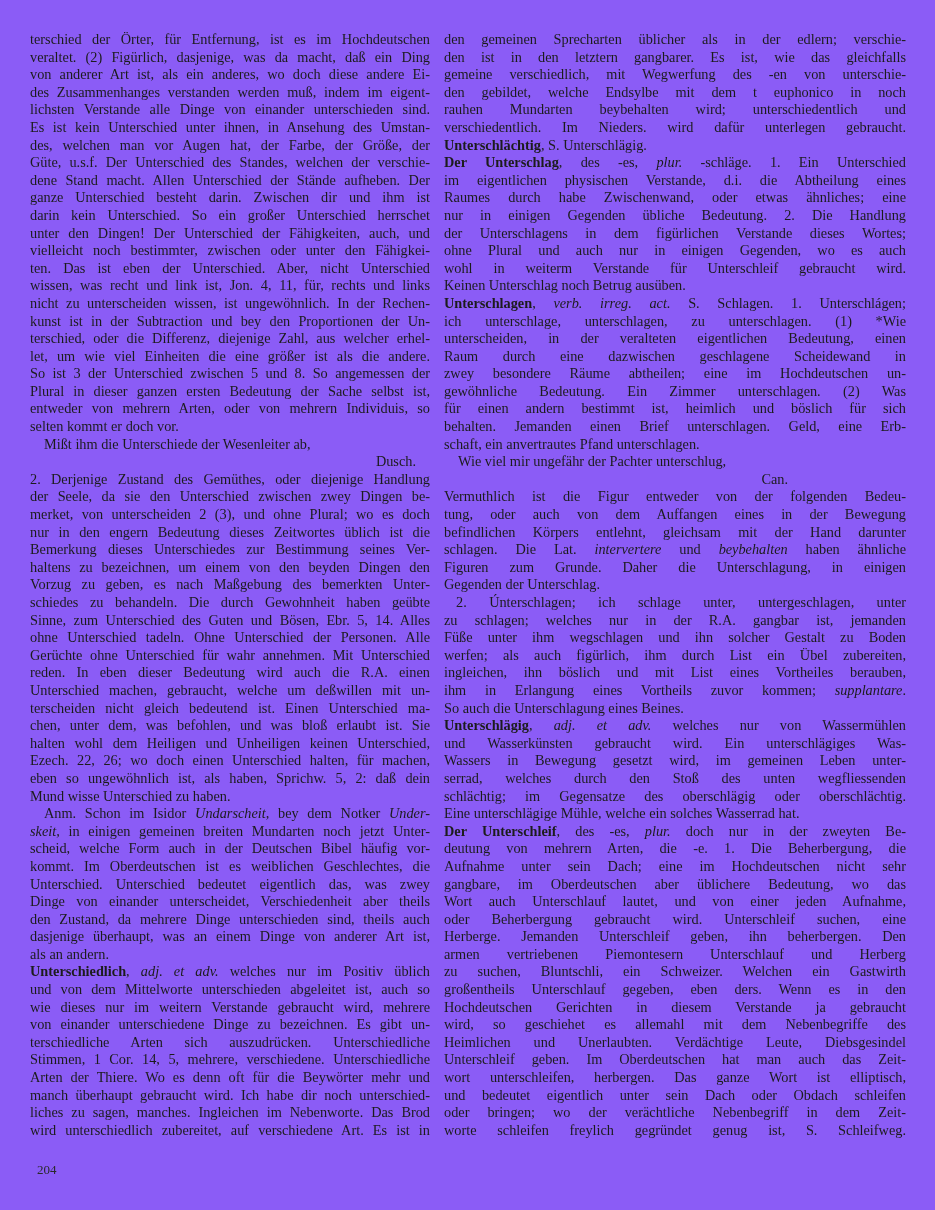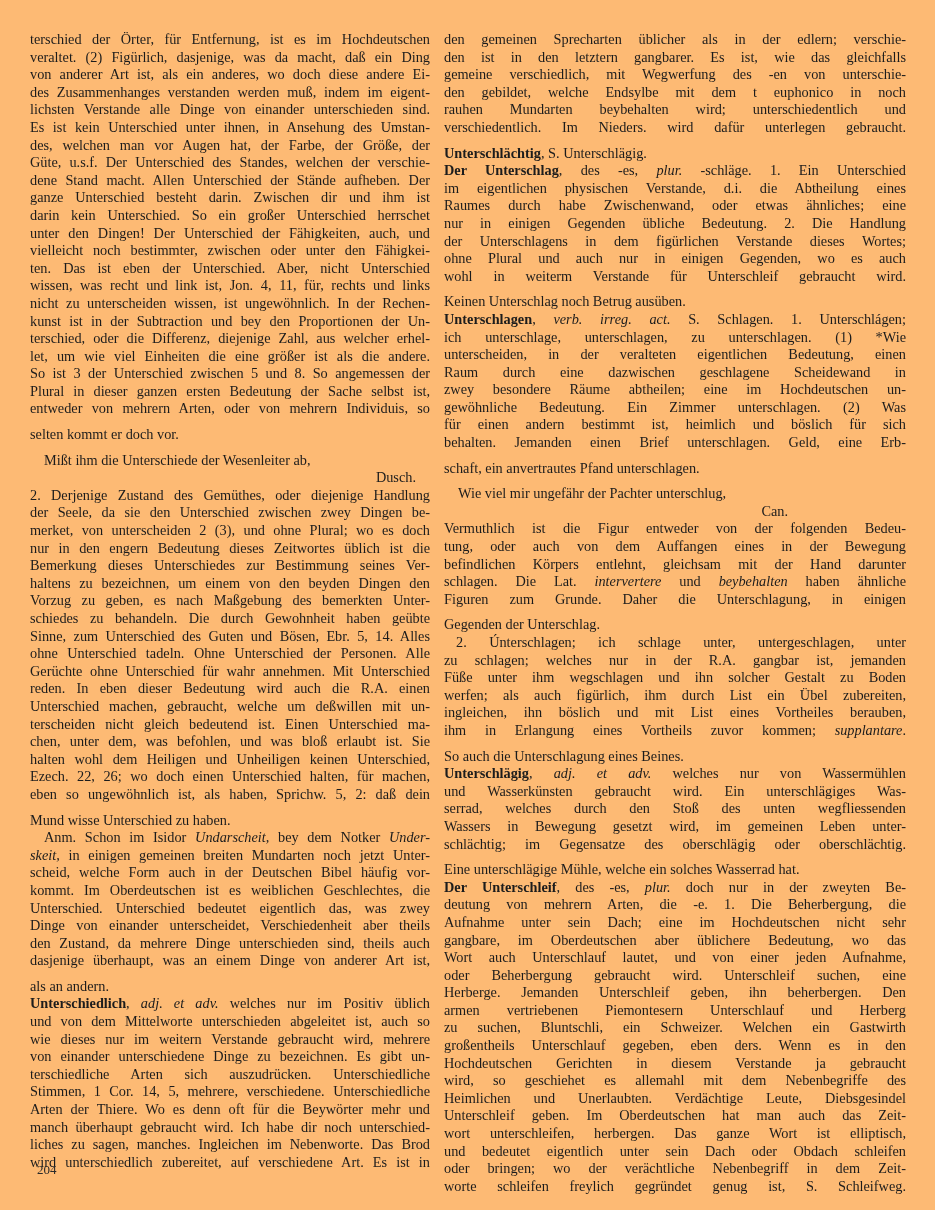--- a/index.html
+++ b/index.html
@@ -1,36 +1,36 @@
 <!DOCTYPE html>
 <html><head>
 <meta charset="utf-8">
 <title>Document</title>
 <style>
   html,body{margin:0;padding:0;background:#e8e8e8;}
   .page{
     position:relative;
     width:935px;height:1210px;
-    background:#fdba74;
+    background:#8b5cf6;
     font-family:"Liberation Serif","DejaVu Serif",serif;
     color:#1c1c1c;
     overflow:hidden;
   }
   .col{position:absolute;top:31px;}
   .col-left{left:30px;width:400px;}
   .col-right{left:444px;width:462px;}
   .line{
     height:17.6px;line-height:17.6px;
     font-size:14.3px;
     white-space:nowrap;
     text-align:justify;text-align-last:justify;
     text-justify:inter-word;
     overflow:visible;
   }
-  .line.align-left{text-align:right;text-align-last:left;margin-top:8px;}
+  .line.align-left{text-align:right;text-align-last:left;}
   .line.align-right{text-align:left;text-align-last:right;}
   .b{font-weight:bold;}
   .i{font-style:italic;}
   .page-number{
     position:absolute;left:37px;top:1162px;
     font-size:13px;color:#2a2a2a;
     font-family:"Liberation Serif","DejaVu Serif",serif;
   }
 </style>
 </head>
@@ -137,22 +137,22 @@
       <div class="line align-left"><span>Gegenden der Unterschlag.</span></div>
       <div class="line" style="padding-left: 12px;"><span>2. Únterschlagen; ich schlage unter, untergeschlagen, unter</span></div>
       <div class="line">zu schlagen; welches nur in der R.A. gangbar ist, jemanden</div>
       <div class="line">Füße unter ihm wegschlagen und ihn solcher Gestalt zu Boden</div>
       <div class="line">werfen; als auch figürlich, ihm durch List ein Übel zubereiten,</div>
       <div class="line">ingleichen, ihn böslich und mit List eines Vortheiles berauben,</div>
       <div class="line"><span>ihm in Erlangung eines Vortheils zuvor kommen; </span><span class="i">supplantare</span><span>.</span></div>
       <div class="line align-left"><span>So auch die Unterschlagung eines Beines.</span></div>
       <div class="line"><span class="b">Unterschlägig</span><span>, </span><span class="i">adj. et adv.</span><span> welches nur von Wassermühlen</span></div>
       <div class="line">und Wasserkünsten gebraucht wird. Ein unterschlägiges Was-</div>
+      <div class="line">Wassers in Bewegung gesetzt wird, im gemeinen Leben unter-</div>
       <div class="line">serrad, welches durch den Stoß des unten wegfliessenden</div>
-      <div class="line">Wassers in Bewegung gesetzt wird, im gemeinen Leben unter-</div>
       <div class="line">schlächtig; im Gegensatze des oberschlägig oder oberschlächtig.</div>
       <div class="line align-left"><span>Eine unterschlägige Mühle, welche ein solches Wasserrad hat.</span></div>
       <div class="line"><span class="b">Der Unterschleif</span><span>, des -es, </span><span class="i">plur.</span><span> doch nur in der zweyten Be-</span></div>
       <div class="line">deutung von mehrern Arten, die -e. 1. Die Beherbergung, die</div>
       <div class="line">Aufnahme unter sein Dach; eine im Hochdeutschen nicht sehr</div>
       <div class="line">gangbare, im Oberdeutschen aber üblichere Bedeutung, wo das</div>
       <div class="line">Wort auch Unterschlauf lautet, und von einer jeden Aufnahme,</div>
       <div class="line">oder Beherbergung gebraucht wird. Unterschleif suchen, eine</div>
       <div class="line">Herberge. Jemanden Unterschleif geben, ihn beherbergen. Den</div>
       <div class="line">armen vertriebenen Piemontesern Unterschlauf und Herberg</div>

